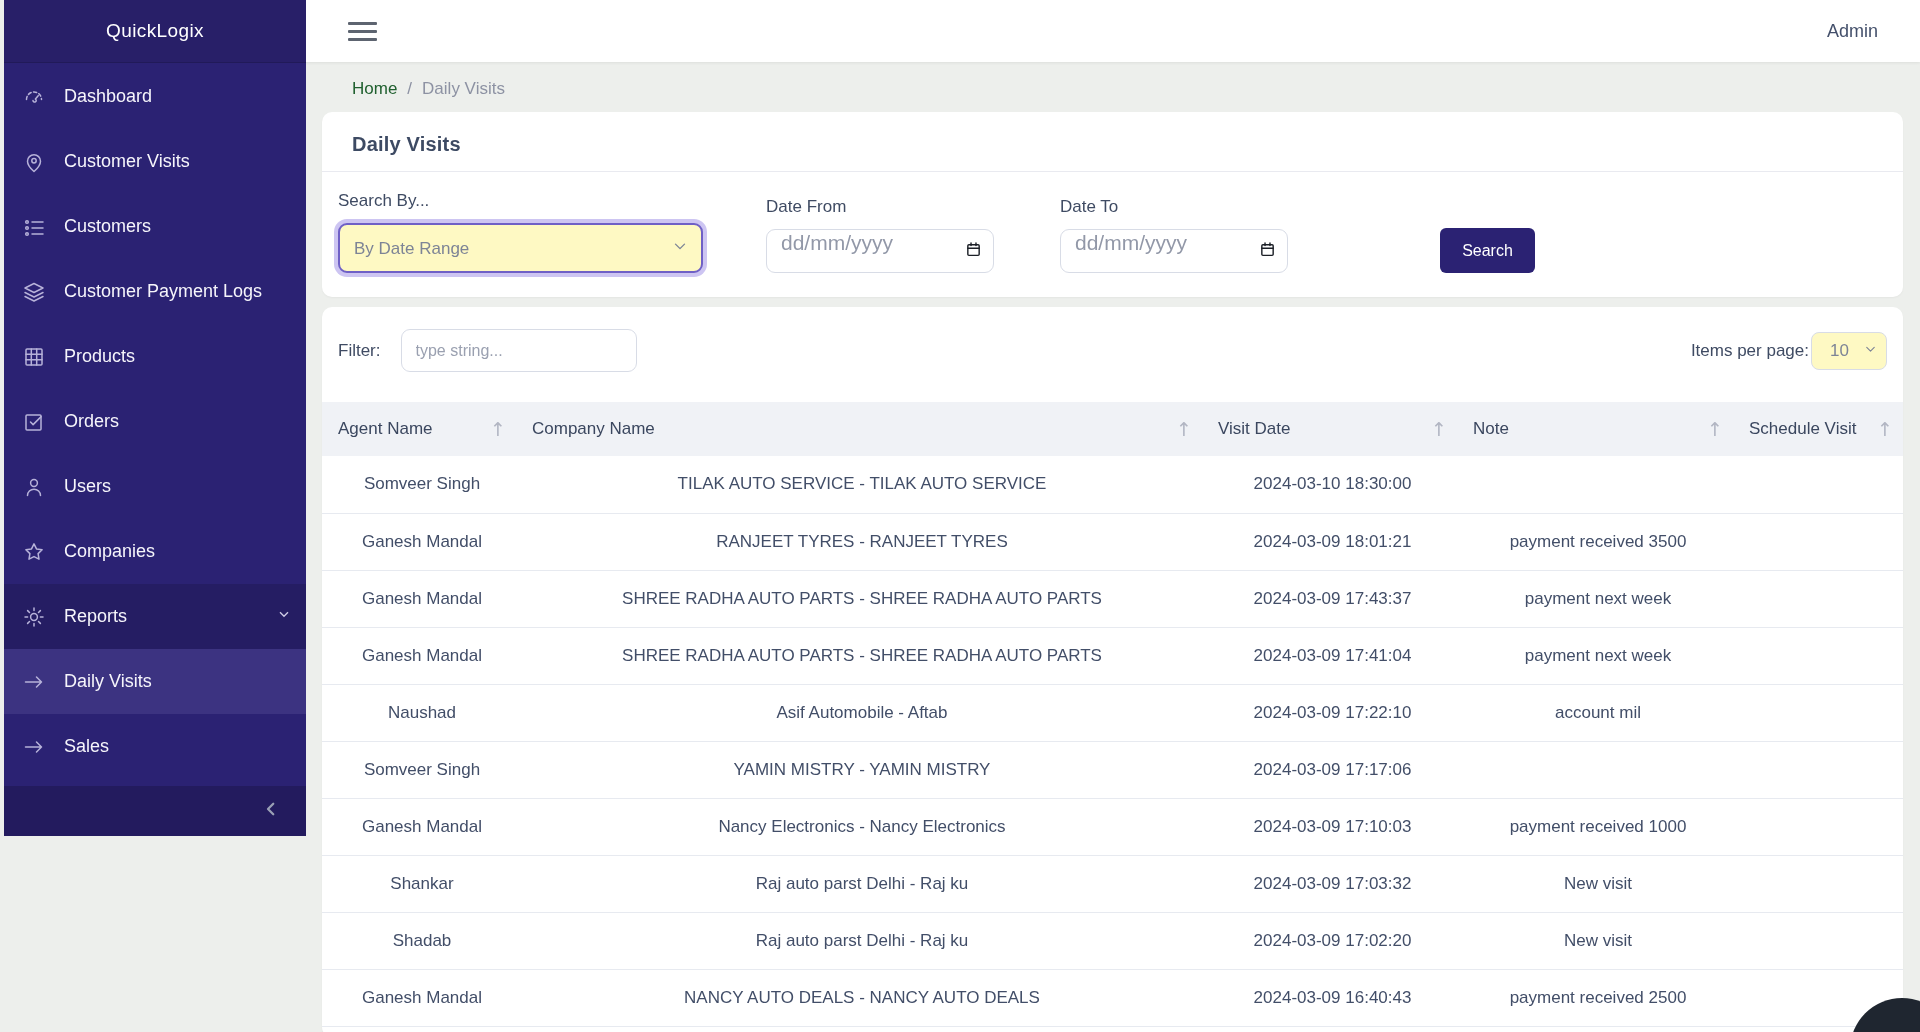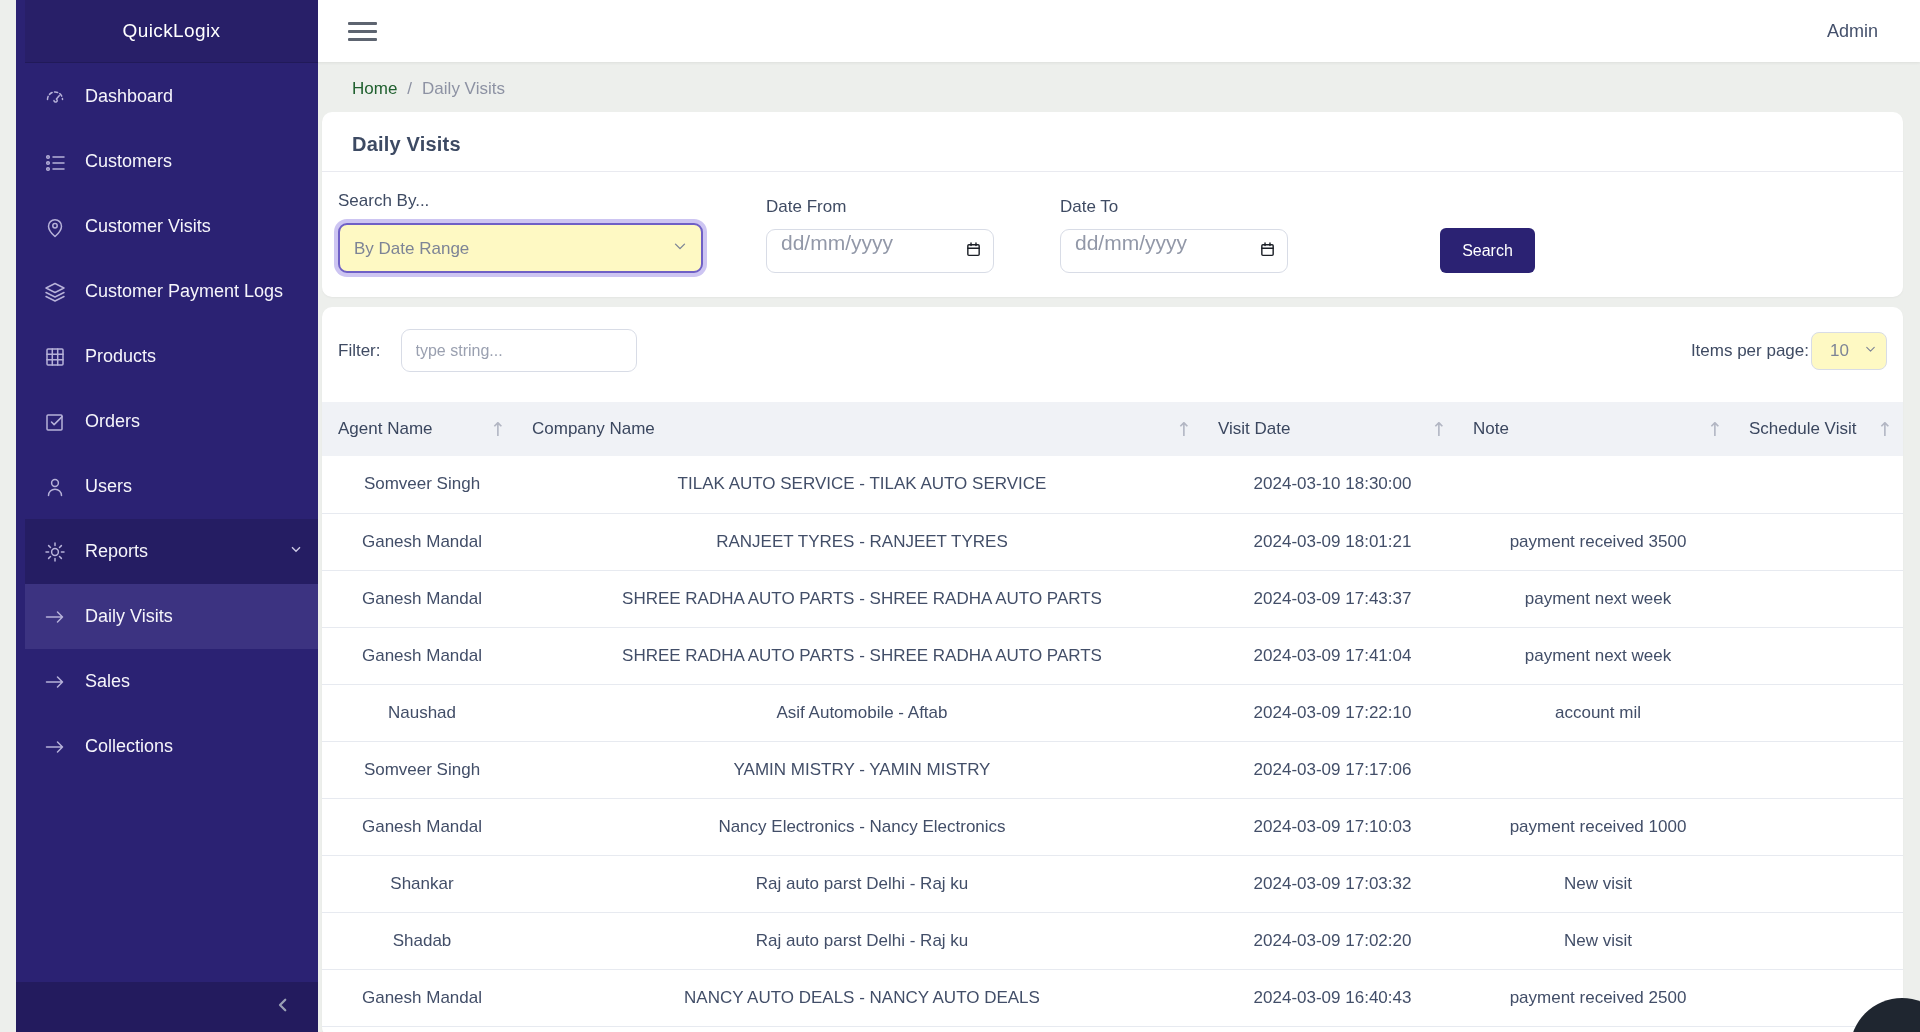--- a/index.html
+++ b/index.html
@@ -5,22 +5,22 @@
   * { box-sizing: border-box; margin: 0; padding: 0; }
   html,body { width: 1920px; height: 1032px; overflow: hidden; }
   body {
     font-family: "Liberation Sans", "DejaVu Sans", sans-serif;
     background: #edefec;
     color: #424e68;
   }
 
   
   .sidebar {
-    position: fixed; left: 16px; top: 0; width: 302px; height: 1032px;
-    background: #2b2273; z-index: 5; padding-left: 9px;
+    position: fixed; left: 4px; top: 0; width: 302px; height: 836px;
+    background: #2b2273; z-index: 5;
   }
   .logo {
     height: 62px; display: flex; align-items: center; justify-content: center;
     background: #281f68; color: #fff; font-size: 19px; letter-spacing: .4px;
     box-shadow: 0 1px 0 rgba(0,0,0,.22);
   }
   .nav { padding-top: 2px; }
   .nav-item {
     height: 65px; display: flex; align-items: center;
     padding: 0 14px 0 17px; cursor: pointer; color: #f6f5fb; font-size: 18px;
@@ -138,44 +138,44 @@
               <path d="M4.5 14.5a7.5 7.5 0 1 1 15 0" stroke-dasharray="3.2 2.4"></path>
               <path d="M11 15.5a1.6 1.6 0 1 0 2.4-1.4l2.8-3.4"></path>
             </svg>
         </span>
         <span class="nlabel">Dashboard</span>
       </div>
 
       <div class="nav-item">
         <span class="nicon">
           <svg width="24" height="24" viewBox="0 0 24 24">
+              <path d="M12 21.5s-6.5-5.6-6.5-10.3a6.5 6.5 0 1 1 13 0C18.5 15.9 12 21.5 12 21.5z"></path>
+              <circle cx="12" cy="10.8" r="2.2"></circle>
+            </svg>
+        </span>
+        <span class="nlabel">Customer Visits</span>
+      </div>
+
+      <div class="nav-item">
+        <span class="nicon">
+          <svg width="24" height="24" viewBox="0 0 24 24">
               <circle cx="5" cy="7" r="1.3"></circle>
               <circle cx="5" cy="13" r="1.3"></circle>
               <circle cx="5" cy="19" r="1.3"></circle>
               <line x1="10" y1="7" x2="21" y2="7"></line>
               <line x1="10" y1="13" x2="21" y2="13"></line>
               <line x1="10" y1="19" x2="21" y2="19"></line>
             </svg>
         </span>
         <span class="nlabel">Customers</span>
       </div>
 
       <div class="nav-item">
         <span class="nicon">
           <svg width="24" height="24" viewBox="0 0 24 24">
-              <path d="M12 21.5s-6.5-5.6-6.5-10.3a6.5 6.5 0 1 1 13 0C18.5 15.9 12 21.5 12 21.5z"></path>
-              <circle cx="12" cy="10.8" r="2.2"></circle>
-            </svg>
-        </span>
-        <span class="nlabel">Customer Visits</span>
-      </div>
-
-      <div class="nav-item">
-        <span class="nicon">
-          <svg width="24" height="24" viewBox="0 0 24 24">
               <path d="M12 3.5l9 4.5-9 4.5L3 8z"></path>
               <path d="M3 12.5l9 4.5 9-4.5"></path>
               <path d="M3 16.5l9 4.5 9-4.5"></path>
             </svg>
         </span>
         <span class="nlabel">Customer Payment Logs</span>
       </div>
 
       <div class="nav-item">
         <span class="nicon">
@@ -203,20 +203,28 @@
       <div class="nav-item">
         <span class="nicon">
           <svg width="24" height="24" viewBox="0 0 24 24">
               <circle cx="12" cy="8" r="3.4"></circle>
               <path d="M5.5 20.5c0-3.6 2.9-6.3 6.5-6.3s6.5 2.7 6.5 6.3"></path>
             </svg>
         </span>
         <span class="nlabel">Users</span>
       </div>
 
+      <div class="nav-item">
+        <span class="nicon">
+          <svg width="24" height="24" viewBox="0 0 24 24">
+              <path d="M12 3.8l2.5 5.1 5.6.8-4 3.9.9 5.6-5-2.6-5 2.6.9-5.6-4-3.9 5.6-.8z"></path>
+            </svg>
+        </span>
+        <span class="nlabel">Companies</span>
+      </div>
 
       <div class="nav-item group">
         <span class="nicon">
           <svg width="24" height="24" viewBox="0 0 24 24">
               <circle cx="12" cy="12" r="3.4"></circle>
               <path d="M12 3v2.6M12 18.4V21M3 12h2.6M18.4 12H21M5.6 5.6l1.9 1.9M16.5 16.5l1.9 1.9M18.4 5.6l-1.9 1.9M7.5 16.5l-1.9 1.9"></path>
             </svg>
         </span>
         <span class="nlabel">Reports</span>
         <span class="spacer"></span>

